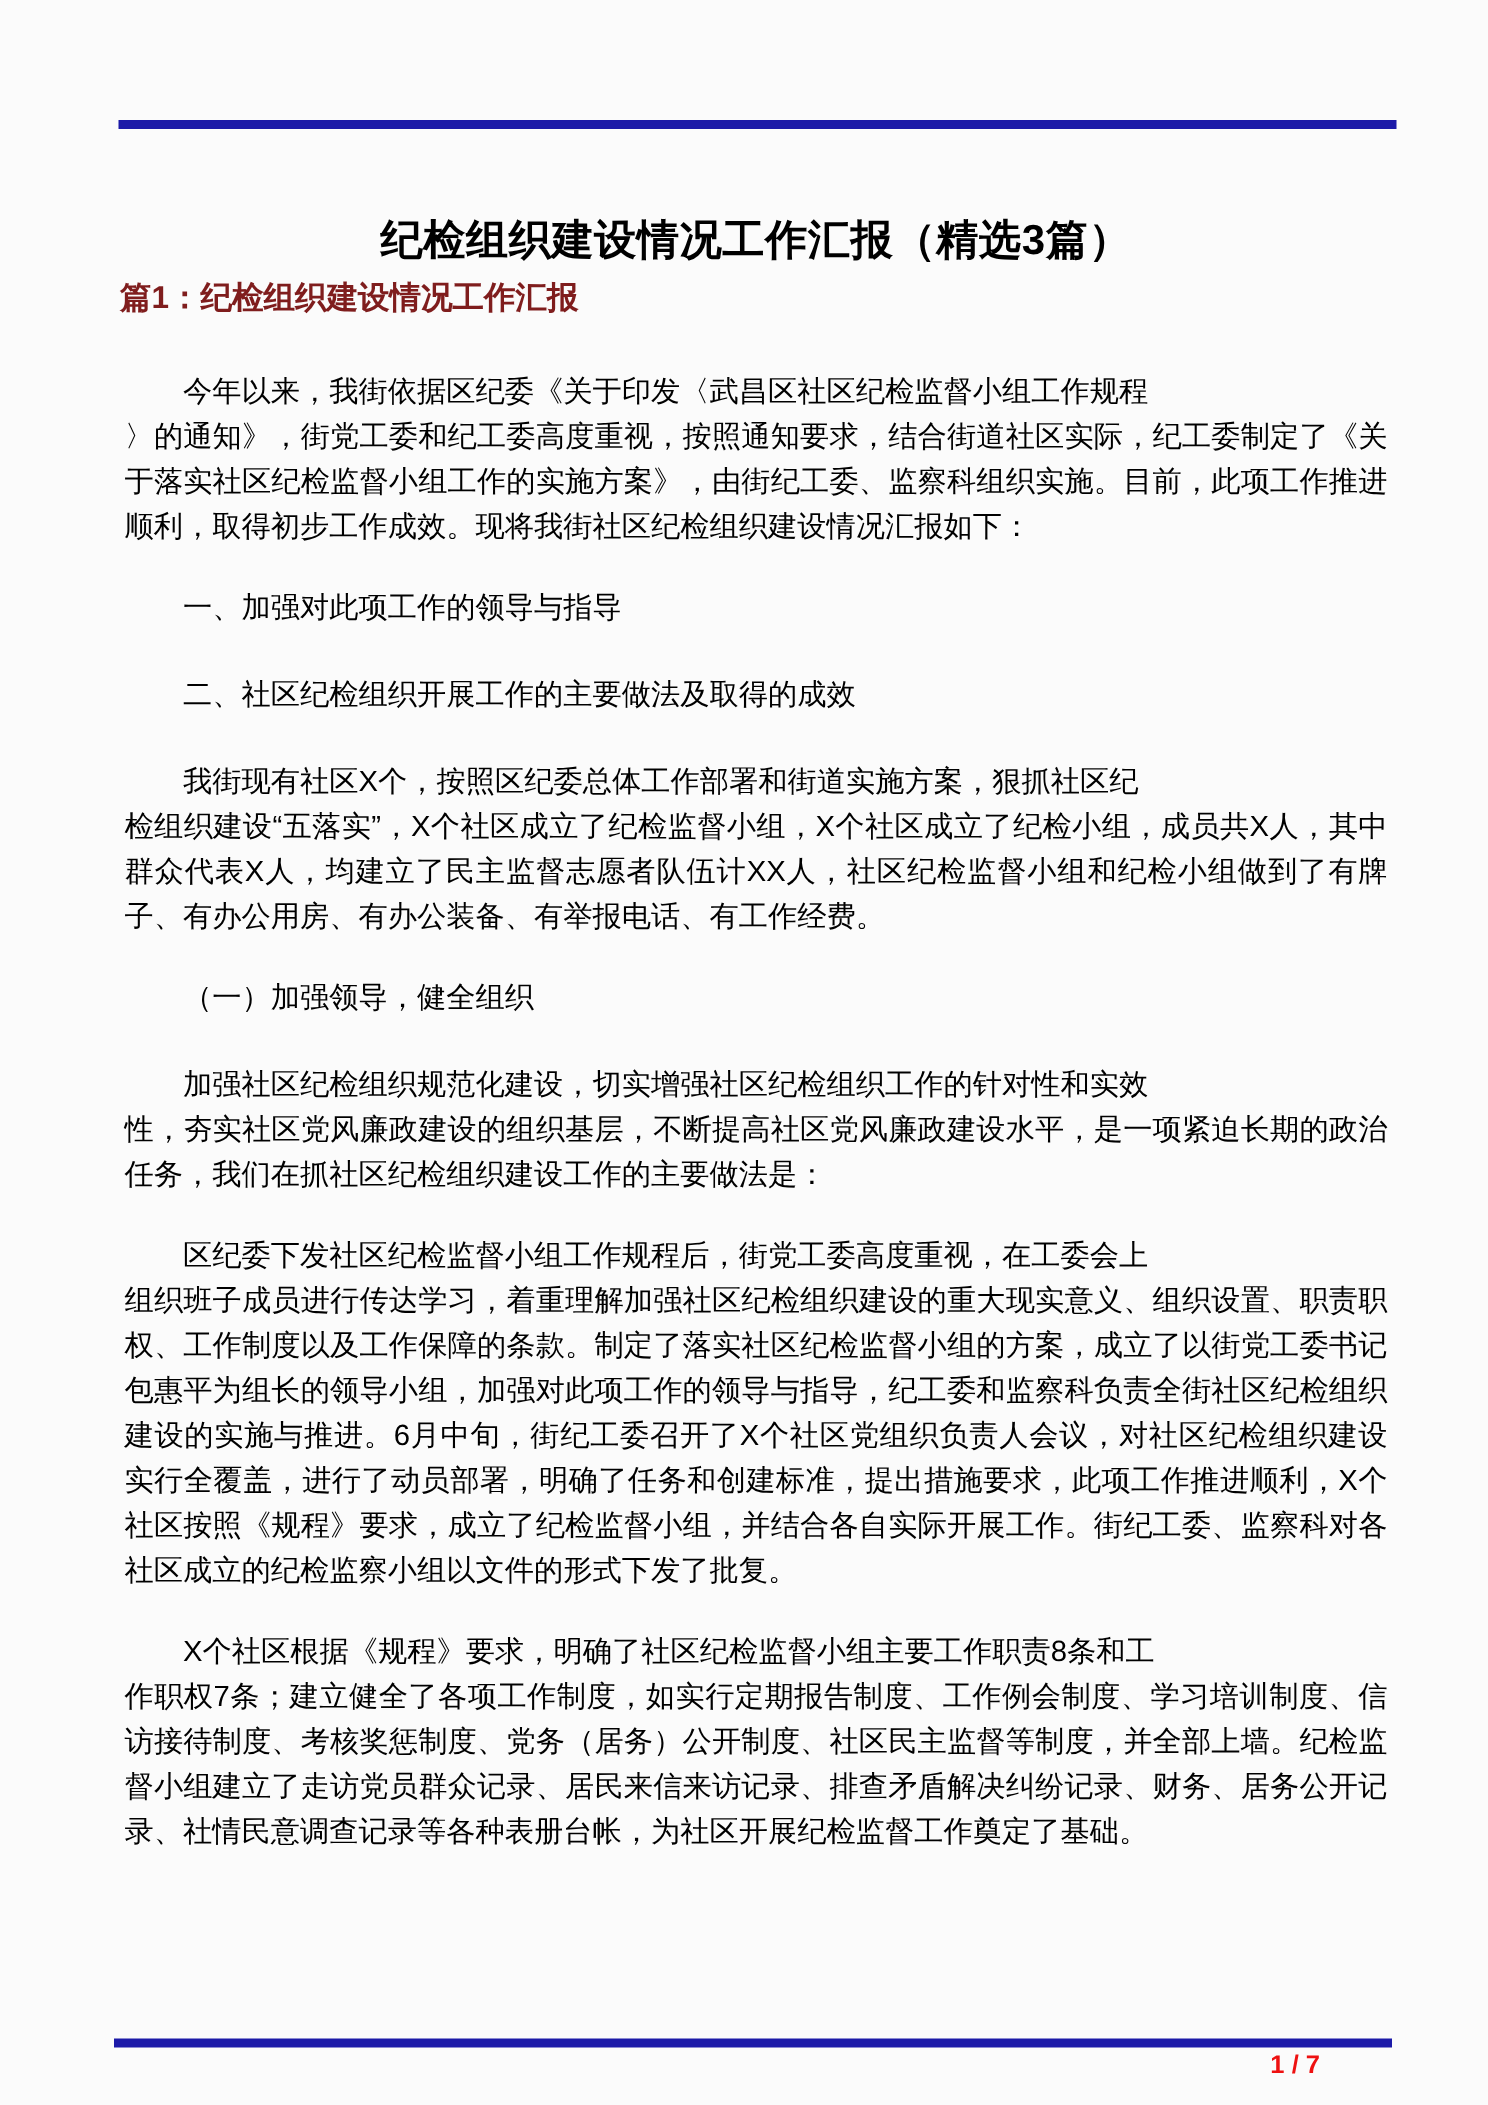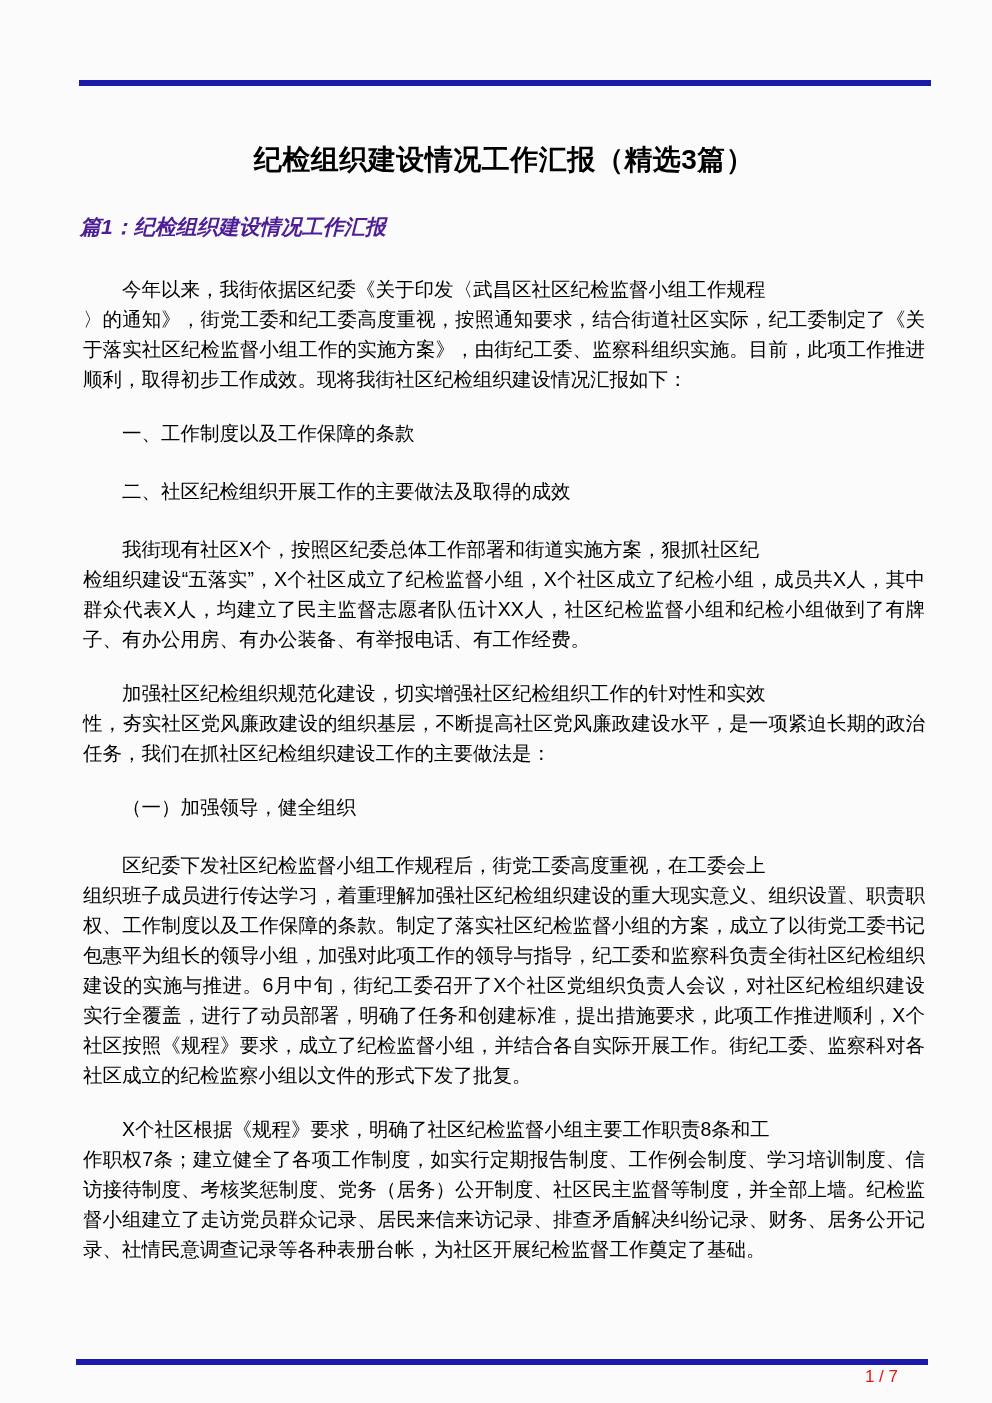--- a/index.html
+++ b/index.html
@@ -30,28 +30,26 @@
     margin-left: 68px;
     width: 854px;
     text-align: center;
     font-size: 28px;
     line-height: 36px;
     font-weight: 700;
     color: #000000;
     letter-spacing: 0.5px;
   }
   .article-heading {
-    margin-top: 28px;
     margin-left: 68px;
     width: 854px;
     font-size: 21px;
     line-height: 30px;
     font-weight: 700;
-    color: #4c1d95;
-    font-style: italic;
+    color: #7f1d1d;
   }
   .content {
     margin-top: 23px;
     margin-left: 68px;
     width: 854px;
     color: #000000;
     font-size: 19.5px;
     line-height: 30px;
     font-weight: 400;
   }
@@ -64,51 +62,51 @@
   .block.heading   { margin-bottom: 22px; }
   .rule-bottom {
     position: absolute;
     left: 70px;
     top: 1353px;
     width: 852px;
     height: 3px;
   }
   .page-number {
     position: absolute;
-    left: 88px;
+    left: 70px;
     top: 1358px;
     width: 807px;
     text-align: right;
     font-size: 17px;
     line-height: 20px;
-    font-weight: 400;
+    font-weight: 700;
     color: #ee1111;
   }
 </style>
 </head>
 <body>
 
 <div class="page">
 
   <div class="rule rule-top"></div>
 
   <h1 class="doc-title">纪检组织建设情况工作汇报（精选3篇）</h1>
 
   <h2 class="article-heading">篇1：纪检组织建设情况工作汇报</h2>
 
   <div class="content">
     <div class="block paragraph">今年以来，我街依据区纪委《关于印发〈武昌区社区纪检监督小组工作规程
 〉的通知》，街党工委和纪工委高度重视，按照通知要求，结合街道社区实际，纪工委制定了《关于落实社区纪检监督小组工作的实施方案》，由街纪工委、监察科组织实施。目前，此项工作推进顺利，取得初步工作成效。现将我街社区纪检组织建设情况汇报如下：</div>
-    <div class="block heading">一、工作制度以及工作保障的条款</div>
+    <div class="block heading">一、加强对此项工作的领导与指导</div>
     <div class="block heading">二、社区纪检组织开展工作的主要做法及取得的成效</div>
     <div class="block paragraph">我街现有社区X个，按照区纪委总体工作部署和街道实施方案，狠抓社区纪
 检组织建设“五落实”，X个社区成立了纪检监督小组，X个社区成立了纪检小组，成员共X人，其中群众代表X人，均建立了民主监督志愿者队伍计XX人，社区纪检监督小组和纪检小组做到了有牌子、有办公用房、有办公装备、有举报电话、有工作经费。</div>
+    <div class="block heading">（一）加强领导，健全组织</div>
     <div class="block paragraph">加强社区纪检组织规范化建设，切实增强社区纪检组织工作的针对性和实效
 性，夯实社区党风廉政建设的组织基层，不断提高社区党风廉政建设水平，是一项紧迫长期的政治任务，我们在抓社区纪检组织建设工作的主要做法是：</div>
-    <div class="block heading">（一）加强领导，健全组织</div>
     <div class="block paragraph">区纪委下发社区纪检监督小组工作规程后，街党工委高度重视，在工委会上
 组织班子成员进行传达学习，着重理解加强社区纪检组织建设的重大现实意义、组织设置、职责职权、工作制度以及工作保障的条款。制定了落实社区纪检监督小组的方案，成立了以街党工委书记包惠平为组长的领导小组，加强对此项工作的领导与指导，纪工委和监察科负责全街社区纪检组织建设的实施与推进。6月中旬，街纪工委召开了X个社区党组织负责人会议，对社区纪检组织建设实行全覆盖，进行了动员部署，明确了任务和创建标准，提出措施要求，此项工作推进顺利，X个社区按照《规程》要求，成立了纪检监督小组，并结合各自实际开展工作。街纪工委、监察科对各社区成立的纪检监察小组以文件的形式下发了批复。</div>
     <div class="block paragraph">X个社区根据《规程》要求，明确了社区纪检监督小组主要工作职责8条和工
 作职权7条；建立健全了各项工作制度，如实行定期报告制度、工作例会制度、学习培训制度、信访接待制度、考核奖惩制度、党务（居务）公开制度、社区民主监督等制度，并全部上墙。纪检监督小组建立了走访党员群众记录、居民来信来访记录、排查矛盾解决纠纷记录、财务、居务公开记录、社情民意调查记录等各种表册台帐，为社区开展纪检监督工作奠定了基础。</div>
   </div>
 
   <div class="rule rule-bottom"></div>
 
   <div class="page-number">1 / 7</div>
 

